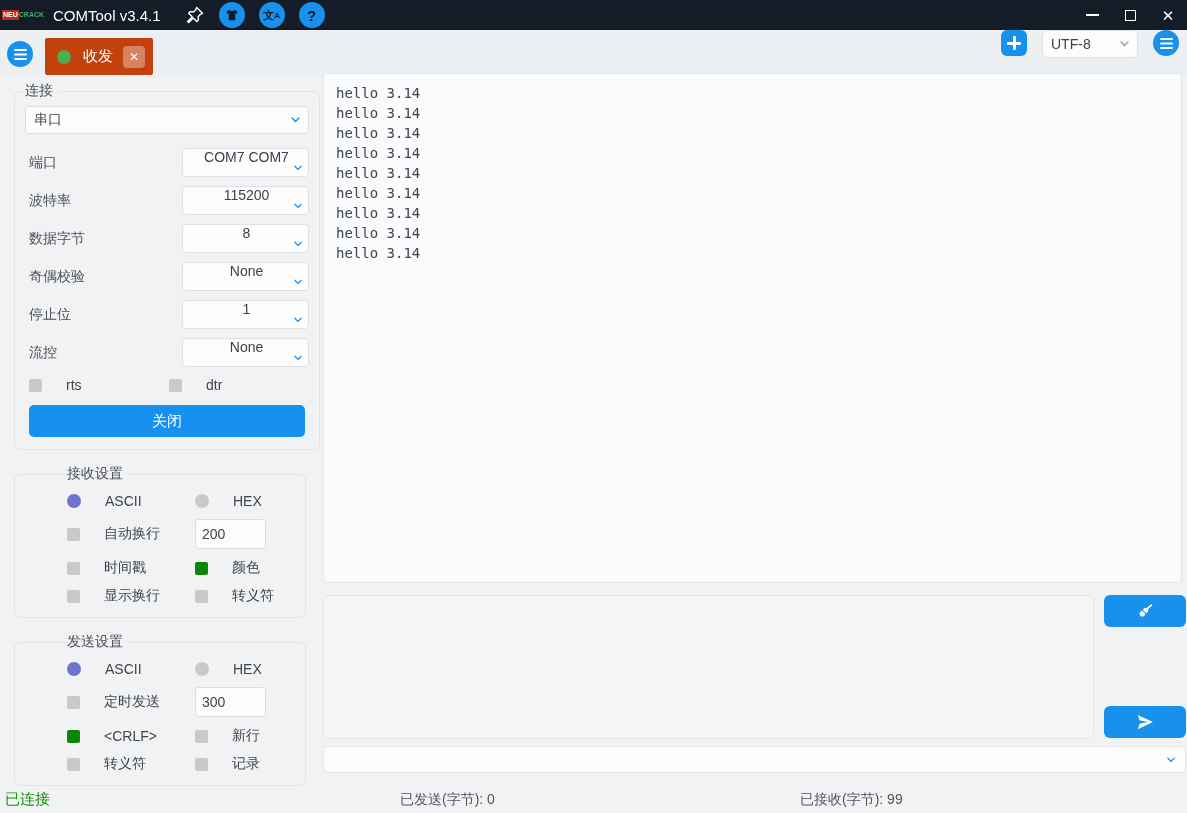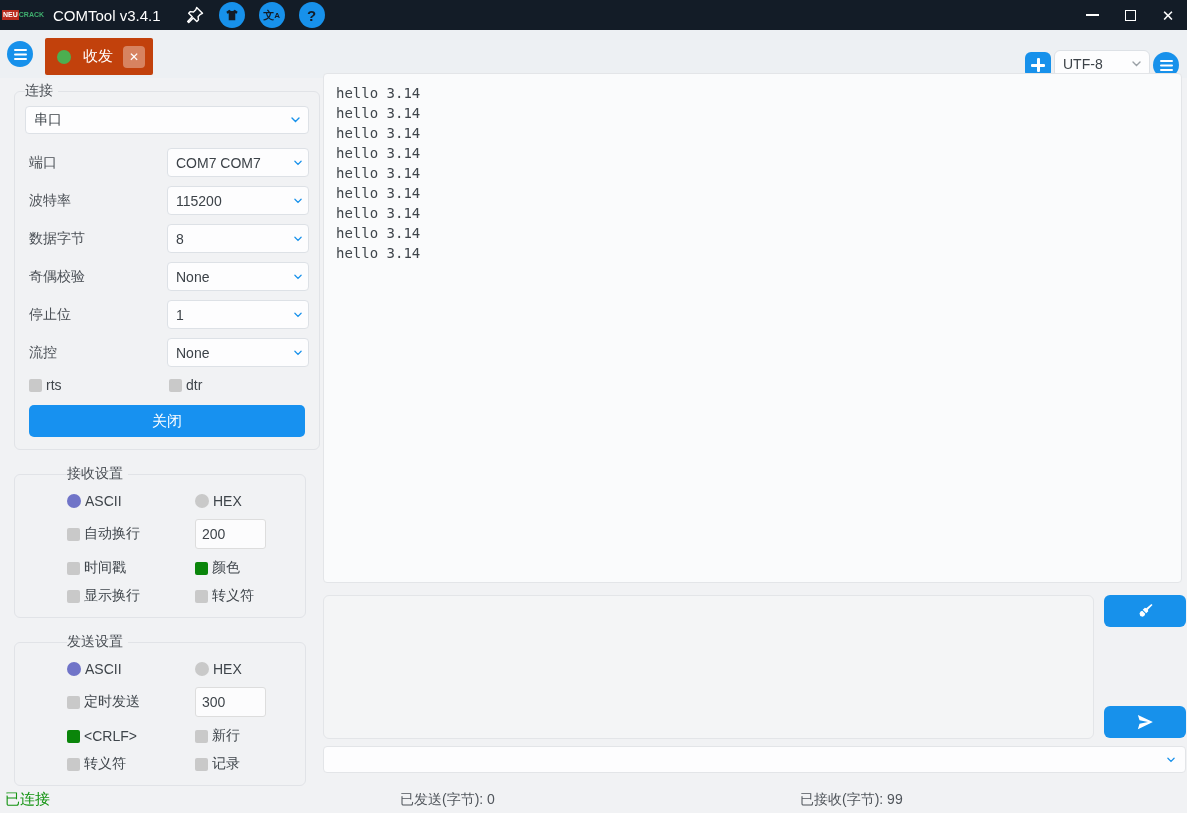--- a/index.html
+++ b/index.html
@@ -30,52 +30,52 @@
   .tabbar { position:absolute; top:30px; left:0; width:100%; height:48px; background:#edf0f3; }
   .circle-btn { position:absolute; width:26px; height:26px; border-radius:50%; background:#1791eb;
                 display:flex; align-items:center; justify-content:center; cursor:pointer; }
   .menu-left { left:7px; top:11px; }
   .tab { position:absolute; left:45px; top:8px; height:37px; background:#c2410c; border-radius:2px;
          display:flex; align-items:center; padding:0 8px 0 12px; cursor:pointer; }
   .tab-dot { width:14px; height:14px; border-radius:50%; background:#4caf50; }
   .tab-label { color:#fff; font-size:15px; margin:0 10px 0 12px; }
   .tab-close { width:22px; height:22px; border-radius:4px; background:rgba(255,255,255,0.35);
                display:flex; align-items:center; justify-content:center; color:#fff; font-size:12px; cursor:pointer; }
-  .tabbar-right { position:absolute; right:8px; top:0; height:48px; display:flex; align-items:flex-end; gap:3px; }
+  .tabbar-right { position:absolute; right:8px; top:0; height:48px; display:flex; align-items:flex-start; gap:15px; }
   .plus-btn { width:26px; height:26px; border-radius:6px; background:#1791eb; color:#fff;
               display:flex; align-items:center; justify-content:center; cursor:pointer; }
   .plus-glyph { position:relative; width:14px; height:14px; }
   .plus-glyph::before { content:""; position:absolute; left:5.5px; top:0; width:3px; height:14px; background:#fff; border-radius:1px; }
   .plus-glyph::after  { content:""; position:absolute; top:5.5px; left:0; width:14px; height:3px; background:#fff; border-radius:1px; }
   .utf8-select { width:96px; height:28px; background:#fdfdfe; border:1px solid #dde1e6; border-radius:6px;
                  display:flex; align-items:center; padding:0 8px; font-size:14px; color:#3c4248; cursor:pointer; }
   .utf8-select svg { margin-left:auto; }
 
   
   .left-panel { position:absolute; left:8px; top:82px; width:298px; }
   fieldset { border:1px solid #e1e3e7; border-radius:6px; margin:0 0 15px 6px; padding:6px 10px 12px 10px; }
   legend { font-size:14px; color:#4a4f55; padding:0 5px 0 0; }
   .fs-recv, .fs-send { padding:4px 10px 12px 52px; }
 
   .full-select { width:100%; height:28px; background:#fdfdfe; border:1px solid #dde1e6; border-radius:4px;
                  display:flex; align-items:center; padding:8px 8px; font-size:14px; color:#3c4248; cursor:pointer; }
   .full-select svg, .mini-select svg { margin-left:auto; }
   .conn-row { display:flex; align-items:center; margin-top:9px; padding-left:4px; }
   .conn-label { font-size:14px; color:#4a4f55; }
-  .mini-select { margin-left:auto; width:142px; height:29px; background:#fdfdfe; border:1px solid #dde1e6;
+  .mini-select { margin-left:auto; width:127px; height:29px; background:#fdfdfe; border:1px solid #dde1e6;
                  border-radius:4px; display:flex; align-items:center; padding:0 6px 0 8px; font-size:14px;
-                 color:#3c4248; cursor:pointer; }
+                 color:#3c4248; cursor:pointer;flex-direction:column; }
   .rtsdtr-row { display:flex; margin-top:10px; padding-left:4px; }
   .rtsdtr-col { width:140px; display:flex; align-items:center; gap:8px; }
   .close-btn { display:block; width:calc(100% - 8px); margin:12px auto 0; height:32px; background:#1791f0;
                color:#fff; font-size:15px; border:none; border-radius:5px; cursor:pointer;
                font-family:"Liberation Sans",sans-serif; }
 
   .opt-grid { display:grid; grid-template-columns:128px auto; row-gap:10px; margin-top:6px; align-items:center; }
-  .opt { display:flex; align-items:center; gap:4px; font-size:14px; color:#3f454b; cursor:pointer; }
+  .opt { display:flex; align-items:center; gap:24px; font-size:14px; color:#3f454b; cursor:pointer; }
   .radio { width:14px; height:14px; border-radius:50%; background:#c9c9c9; flex:0 0 auto; }
   .radio.sel { background:#7074c8; }
   .cbox { width:13px; height:13px; border-radius:2px; background:#c9c9c9; flex:0 0 auto; }
   .cbox.on { background:#0a850a; }
   .opt-input { width:71px; height:30px; border:1px solid #ddd; border-radius:3px; background:#fcfcfd;
                font-size:14px; color:#3f454b; padding:0 6px; font-family:"Liberation Sans",sans-serif; }
 
   
   .receive-box { position:absolute; left:323px; top:73px; width:859px; height:510px; background:#fafbfc;
                  border:1px solid #e3e5e8; border-radius:4px; padding:9px 12px; overflow:hidden;

